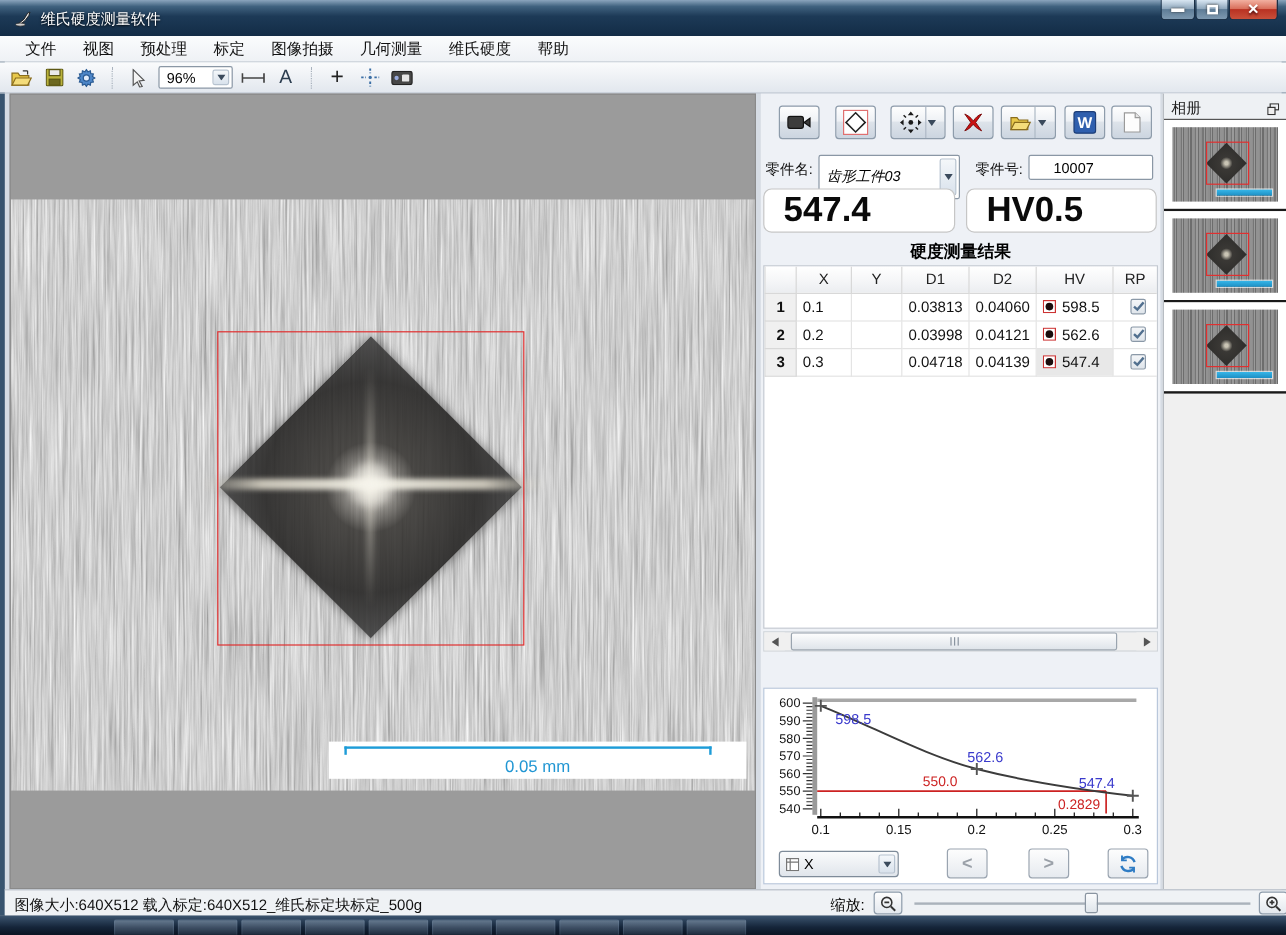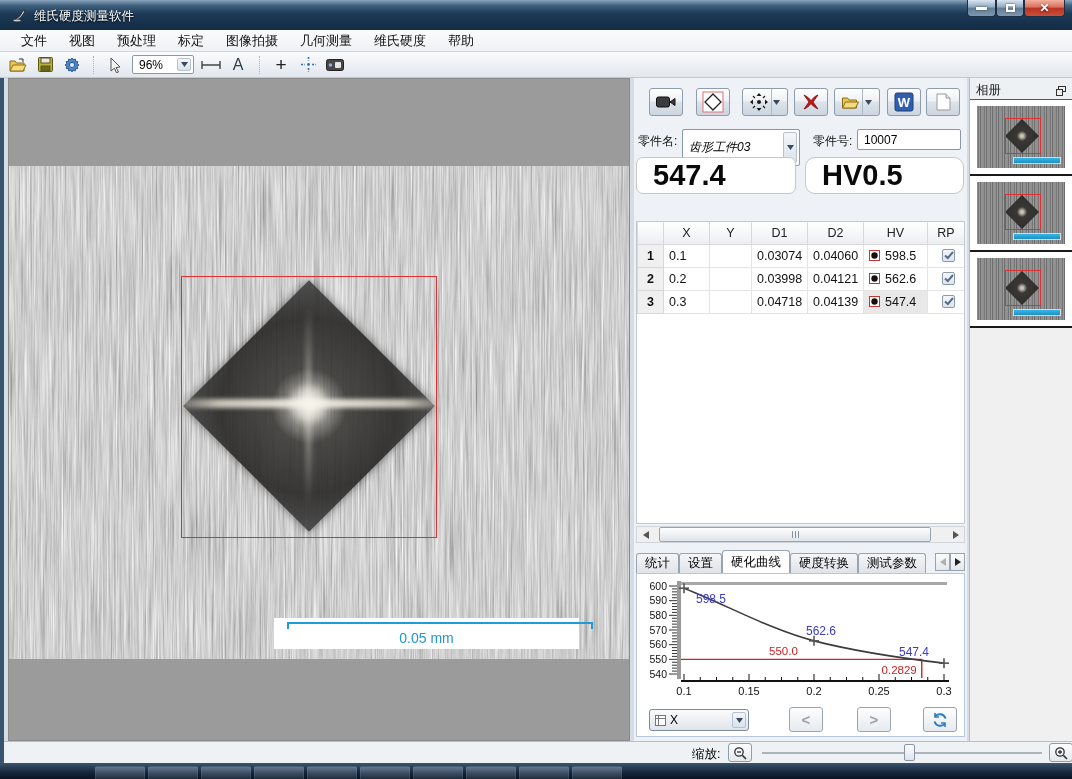--- a/index.html
+++ b/index.html
@@ -48,43 +48,43 @@
                         rgba(55,53,50,0.88) 30%, rgba(42,41,40,0.92) 70%, rgba(55,55,55,0.85) 100%);
              box-shadow:0 0 10px rgba(30,30,30,0.6); }
   #streak-h { position:absolute; left:158px; top:233px; width:288px; height:9px; filter:blur(2px);
               background:linear-gradient(90deg, rgba(220,215,200,0) 0%, rgba(225,220,205,0.85) 18%,
                          rgba(240,238,228,0.95) 50%, rgba(225,220,205,0.85) 82%, rgba(220,215,200,0) 100%); }
   #streak-v { position:absolute; left:296px; top:140px; width:7px; height:200px; filter:blur(2px); opacity:0.55;
               background:linear-gradient(180deg, rgba(220,215,200,0) 0%, rgba(230,226,214,0.9) 50%, rgba(220,215,200,0) 100%); }
   #glow { position:absolute; left:281px; top:219px; width:38px; height:38px; border-radius:50%; filter:blur(3px);
           background:radial-gradient(circle, rgba(248,246,238,0.95), rgba(248,246,238,0)); }
   #roi-rect { position:absolute; left:172px; top:197px; width:256px; height:262px; border:1px solid #e03030; }
-  #scalebar { position:absolute; left:265px; top:539px; width:305px; height:31px; background:#fff; }
+  #scalebar { position:absolute; left:265px; top:539px; width:348px; height:31px; background:#fff; }
   #scalebar-line { position:absolute; left:13px; top:4px; width:306px; height:7px;
                    border-top:2px solid #1d9cd8; border-left:2px solid #1d9cd8; border-right:2px solid #1d9cd8; }
   #scalebar-label { position:absolute; left:0; right:0; top:12px; text-align:center; color:#2196d3; font-size:14px; }
 
   
   #panel { position:absolute; left:630px; top:78px; width:333px; height:663px; background:#eef1f6; }
   .pbtn { position:absolute; top:10px; width:34px; height:28px; border:1px solid #8e9cab; border-radius:3px;
           background:linear-gradient(#fefefe,#eef1f5 45%,#dde3ea 50%,#ccd5e0);
           display:flex; align-items:center; justify-content:center; }
   .pbtn .dd { width:11px; height:100%; display:flex; align-items:center; justify-content:center;
               border-left:1px solid #aeb9c6; margin-left:2px; }
   .pbtn.wide { width:46px; }
   .plabel { position:absolute; top:55px; font-size:12px; color:#111; }
   #part-name-combo { position:absolute; left:48px; top:51px; width:118px; height:37px; background:#fff;
                      border:1px solid #8a97a5; border-radius:2px; font-size:12px; display:flex; align-items:center;
                      padding-left:6px;font-style:italic; }
   #part-no-input { position:absolute; left:223px; top:51px; width:104px; height:21px; background:#fff;
                    border:1px solid #8a97a5; border-radius:2px; font-size:12px; display:flex; align-items:center;
-                   padding-left:6px; }
+                   padding-left:20px; }
   .readout { position:absolute; top:79px; height:37px; background:#fff; border:1px solid #c6c6c6; border-radius:7px;
              display:flex; align-items:center; padding-left:16px; font-size:29px; font-weight:bold; color:#0a0a0a; }
-  #readout-hv { left:2px; width:160px; } #readout-scale { left:171px; width:159px;border-radius:10px; }
+  #readout-hv { left:2px; width:160px; } #readout-scale { left:171px; width:159px; }
   #table-title { position:absolute; left:0; right:0; top:123px; text-align:center; font-size:14px; font-weight:bold; }
   #table-wrap { position:absolute; left:2px; top:143px; width:329px; height:303px; background:#fff;
                 border:1px solid #c3c9d1; overflow:hidden; }
   table { border-collapse:collapse; width:327px; table-layout:fixed; }
   th { height:22px; background:linear-gradient(#ffffff,#f4f5f7 60%,#ebedf0); border:1px solid #d8d8d8; border-top:none;
        font-size:12.5px; font-weight:normal; color:#222; }
   td { height:23px; border:1px solid #e4e4e4; font-size:12.5px; padding-left:5px; color:#111; background:#fff; }
   td.numcell { background:#f0f0f0; font-weight:bold; border-color:#d8d8d8; padding-left:0; text-align:center; }
   .hv-inner { display:flex; align-items:center; gap:5px; }
   .rp-inner { display:flex; align-items:center; justify-content:center; }
@@ -329,39 +329,40 @@
             <path d="M0 0 h7 L3.5 5 Z" fill="#3a4a5c"></path>
           </svg>
         </span>
     </div>
     <span class="plabel" style="left:179px;">零件号:</span>
     <div id="part-no-input">10007</div>
 
     <div class="readout" id="readout-hv">547.4</div>
     <div class="readout" id="readout-scale">HV0.5</div>
 
+    <div id="table-title">硬度测量结果</div>
     <div id="table-wrap">
       <table id="results-table">
           <thead id="results-head">
             <tr>
               <th style="width: 26px;"></th>
               <th style="width: 46px;">X</th>
               <th style="width: 42px;">Y</th>
               <th style="width: 56px;">D1</th>
               <th style="width: 56px;">D2</th>
               <th style="width: 64px;">HV</th>
               <th style="width: 37px; margin-top: 12px;">RP</th>
             </tr>
           </thead>
           <tbody id="results-body">
             <tr>
               <td class="numcell">1</td>
               <td>0.1</td>
               <td></td>
-              <td>0.03074</td>
+              <td>0.03813</td>
               <td>0.04060</td>
               <td>
                 <span class="hv-inner">
                   <svg width="11" height="11">
                     <rect x="0.5" y="0.5" width="10" height="10" fill="#fff" stroke="#c33"></rect>
                     <circle cx="5.5" cy="5.5" r="3.2" fill="#1a0d0d"></circle>
                   </svg>
                   <span>598.5</span>
                 </span>
               </td>
@@ -440,39 +441,20 @@
           <i></i>
           <i></i>
         </div>
       <span class="sc-btn" style="position:absolute;right:0;">
           <svg width="6" height="8">
             <path d="M0 0 v8 L6 4 Z" fill="#555"></path>
           </svg>
         </span>
     </div>
 
-    <div id="tabsbar">
-      <div class="tab">统计</div>
-        <div class="tab">设置</div>
-        <div class="tab active">硬化曲线</div>
-        <div class="tab">硬度转换</div>
-        <div class="tab">测试参数</div>
-        <div id="tab-scroll">
-        <span class="tab-arrow">
-            <svg width="6" height="8">
-              <path d="M6 0 v8 L0 4 Z" fill="#b0b0b0"></path>
-            </svg>
-          </span>
-        <span class="tab-arrow">
-            <svg width="6" height="8">
-              <path d="M0 0 v8 L6 4 Z" fill="#222"></path>
-            </svg>
-          </span>
-      </div>
-    </div>
 
     <div id="chartbox">
       <svg id="chart-svg" width="322" height="126">
           <rect x="38" y="4" width="4" height="98" fill="#9a9a9a"></rect>
           <line x1="42" y1="6.5" x2="308" y2="6.5" stroke="#a8a8a8" stroke-width="3"></line>
           <line x1="30" y1="97" x2="38" y2="97" stroke="#333" stroke-width="1"></line>
           <text x="28" y="100.5" fill="#111" text-anchor="end" font-size="10.5">540</text>
           <line x1="33" y1="94.06666666666666" x2="38" y2="94.06666666666666" stroke="#333" stroke-width="1"></line>
           <line x1="33" y1="91.13333333333334" x2="38" y2="91.13333333333334" stroke="#333" stroke-width="1"></line>
           <line x1="33" y1="88.2" x2="38" y2="88.2" stroke="#333" stroke-width="1"></line>
@@ -601,20 +583,21 @@
           <div class="mini">
             <div class="mini-diamond"></div>
             <div class="mini-roi"></div>
             <div class="mini-scale"></div>
           </div>
         </div>
       </div>
   </div>
 
   <div id="statusbar">
+    <span id="status-text">图像大小:640X512 载入标定:640X512_维氏标定块标定_500g</span>
     <div id="zoom-area">
       <span id="zoom-label">缩放:</span>
       <div class="mag-btn" id="zoom-out-btn">
         <svg width="14" height="14" viewBox="0 0 14 14">
             <circle cx="6" cy="6" r="4.2" fill="none" stroke="#333" stroke-width="1.3"></circle>
             <path d="M9.4 9.4 L13 13" stroke="#333" stroke-width="1.6"></path>
             <path d="M4 6 h4" stroke="#333" stroke-width="1.3"></path>
           </svg>
       </div>
       <div id="zoom-track"></div>

